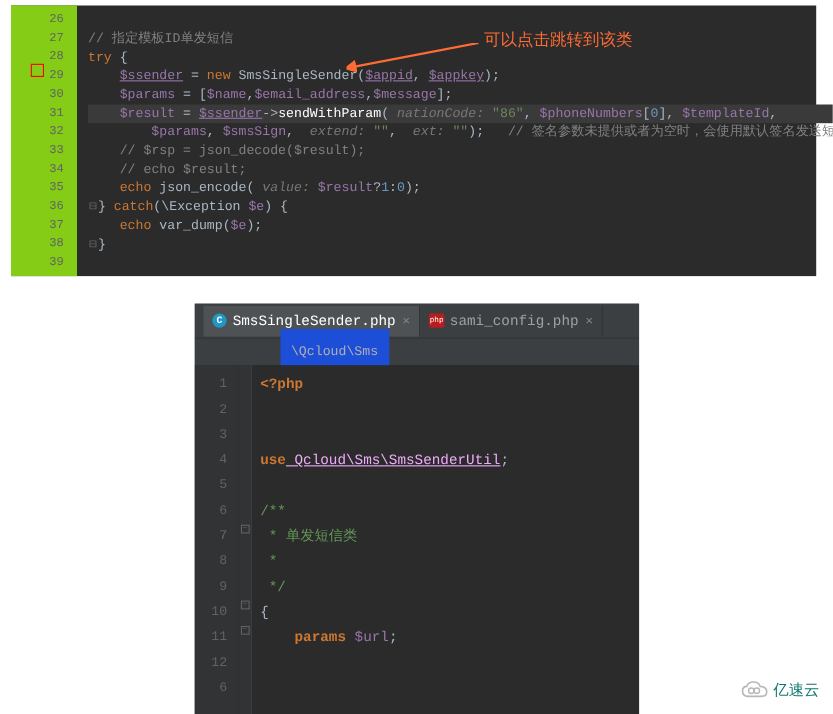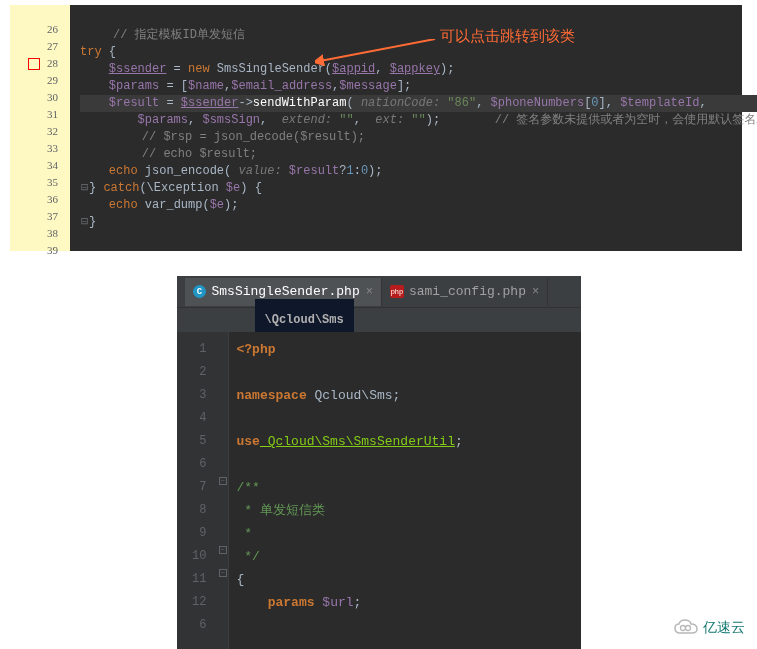--- a/index.html
+++ b/index.html
@@ -16,26 +16,25 @@
     
     .editor-top {
       background: #2b2b2b;
       width: 732px;
       height: 246px;
       margin: 5px 10px 0 10px;
       position: relative;
       display: flex;
     }
     .gutter-top {
-      background: #fef9c3;
+      background: #84cc16;
       width: 60px;
       flex-shrink: 0;
-      padding-top: 16px;
-      position: relative;
-      font-family: Liberation Serif, serif;
+      padding-top: 5px;
+      position: relative;
     }
     .line-number-top {
       color: #606366;
       text-align: right;
       padding-right: 12px;
       height: 17px;
       line-height: 17px;
       font-size: 11px;
     }
     .breakpoint-box {
@@ -148,25 +147,24 @@
       border-radius: 2px;
     }
     .breadcrumb-bar {
       background: #3c3f41;
       height: 24px;
       display: flex;
       align-items: center;
       padding-left: 78px;
     }
     .breadcrumb-item {
-      background: #0f172a;
+      background: #1d4ed8;
       color: #b0b0b0;
       padding: 14px 10px;
       font-size: 12px;
-      font-weight: bold;
     }
     .code-panel-bottom {
       display: flex;
       background: #2b2b2b;
       height: 322px;
     }
     .gutter-bottom {
       background: #313335;
       width: 40px;
       padding-top: 6px;
@@ -205,33 +203,33 @@
       background: #2b2b2b;
     }
     .code-line-bottom {
       height: 23px;
       line-height: 23px;
       white-space: pre;
       font-size: 13px;
     }
     
     
-    .comment { color: #808080; margin-left: 33px; }
+    .comment { color: #808080; }
     .keyword { color: #cc7832; }
     .keyword-bold { color: #cc7832; font-weight: bold; }
     .variable { color: #9876aa; }
     .variable-u { color: #9876aa; text-decoration: underline; }
     .string { color: #6a8759; }
     .number { color: #6897bb; }
     .function { color: #ffffff; }
     .default { color: #a9b7c6; }
     .hint { color: #787878; font-style: italic; }
     .phptag { color: #cc7832; font-weight: bold; font-family: Liberation Mono, monospace; }
     .classname { color: #a9b7c6; }
-    .classname-u { color: #84cc16; text-decoration: underline; }
+    .classname-u { color: #f0abfc; text-decoration: underline; }
     .doccomment { color: #629755; }
     .docstar { color: #629755; }
     .ns { color: #a9b7c6; }
     .fold-icon-inline {
       display: inline-block;
       width: 9px;
       text-align: center;
       color: #606366;
     }
     
@@ -334,21 +332,20 @@
       <div class="line-number-bottom">6</div>
     </div>
     <div class="fold-gutter">
       <div class="fold-marker" style="top:145px;">−</div>
       <div class="fold-marker" style="top:214px;">−</div>
       <div class="fold-marker" style="top:237px;">−</div>
     </div>
     <div class="code-area-bottom">
       <div class="code-line-bottom"><span class="phptag">&lt;?php</span></div>
       <div class="code-line-bottom"></div>
-      <div class="code-line-bottom"><span class="keyword-bold">namespace</span><span class="ns"> Qcloud\Sms</span><span class="default">;</span></div>
       <div class="code-line-bottom"></div>
       <div class="code-line-bottom"><span class="keyword-bold">use</span><span class="classname-u"> Qcloud\Sms\SmsSenderUtil</span><span class="default">;</span></div>
       <div class="code-line-bottom"></div>
       <div class="code-line-bottom"><span class="doccomment">/**</span></div>
       <div class="code-line-bottom"><span class="docstar"> * </span><span class="doccomment">单发短信类</span></div>
       <div class="code-line-bottom"><span class="docstar"> *</span></div>
       <div class="code-line-bottom"><span class="docstar"> */</span></div>
       <div class="code-line-bottom"><span class="default">{</span></div>
       <div class="code-line-bottom">    <span class="keyword-bold">params</span><span class="variable"> $url</span><span class="default">;</span></div>
     </div>

